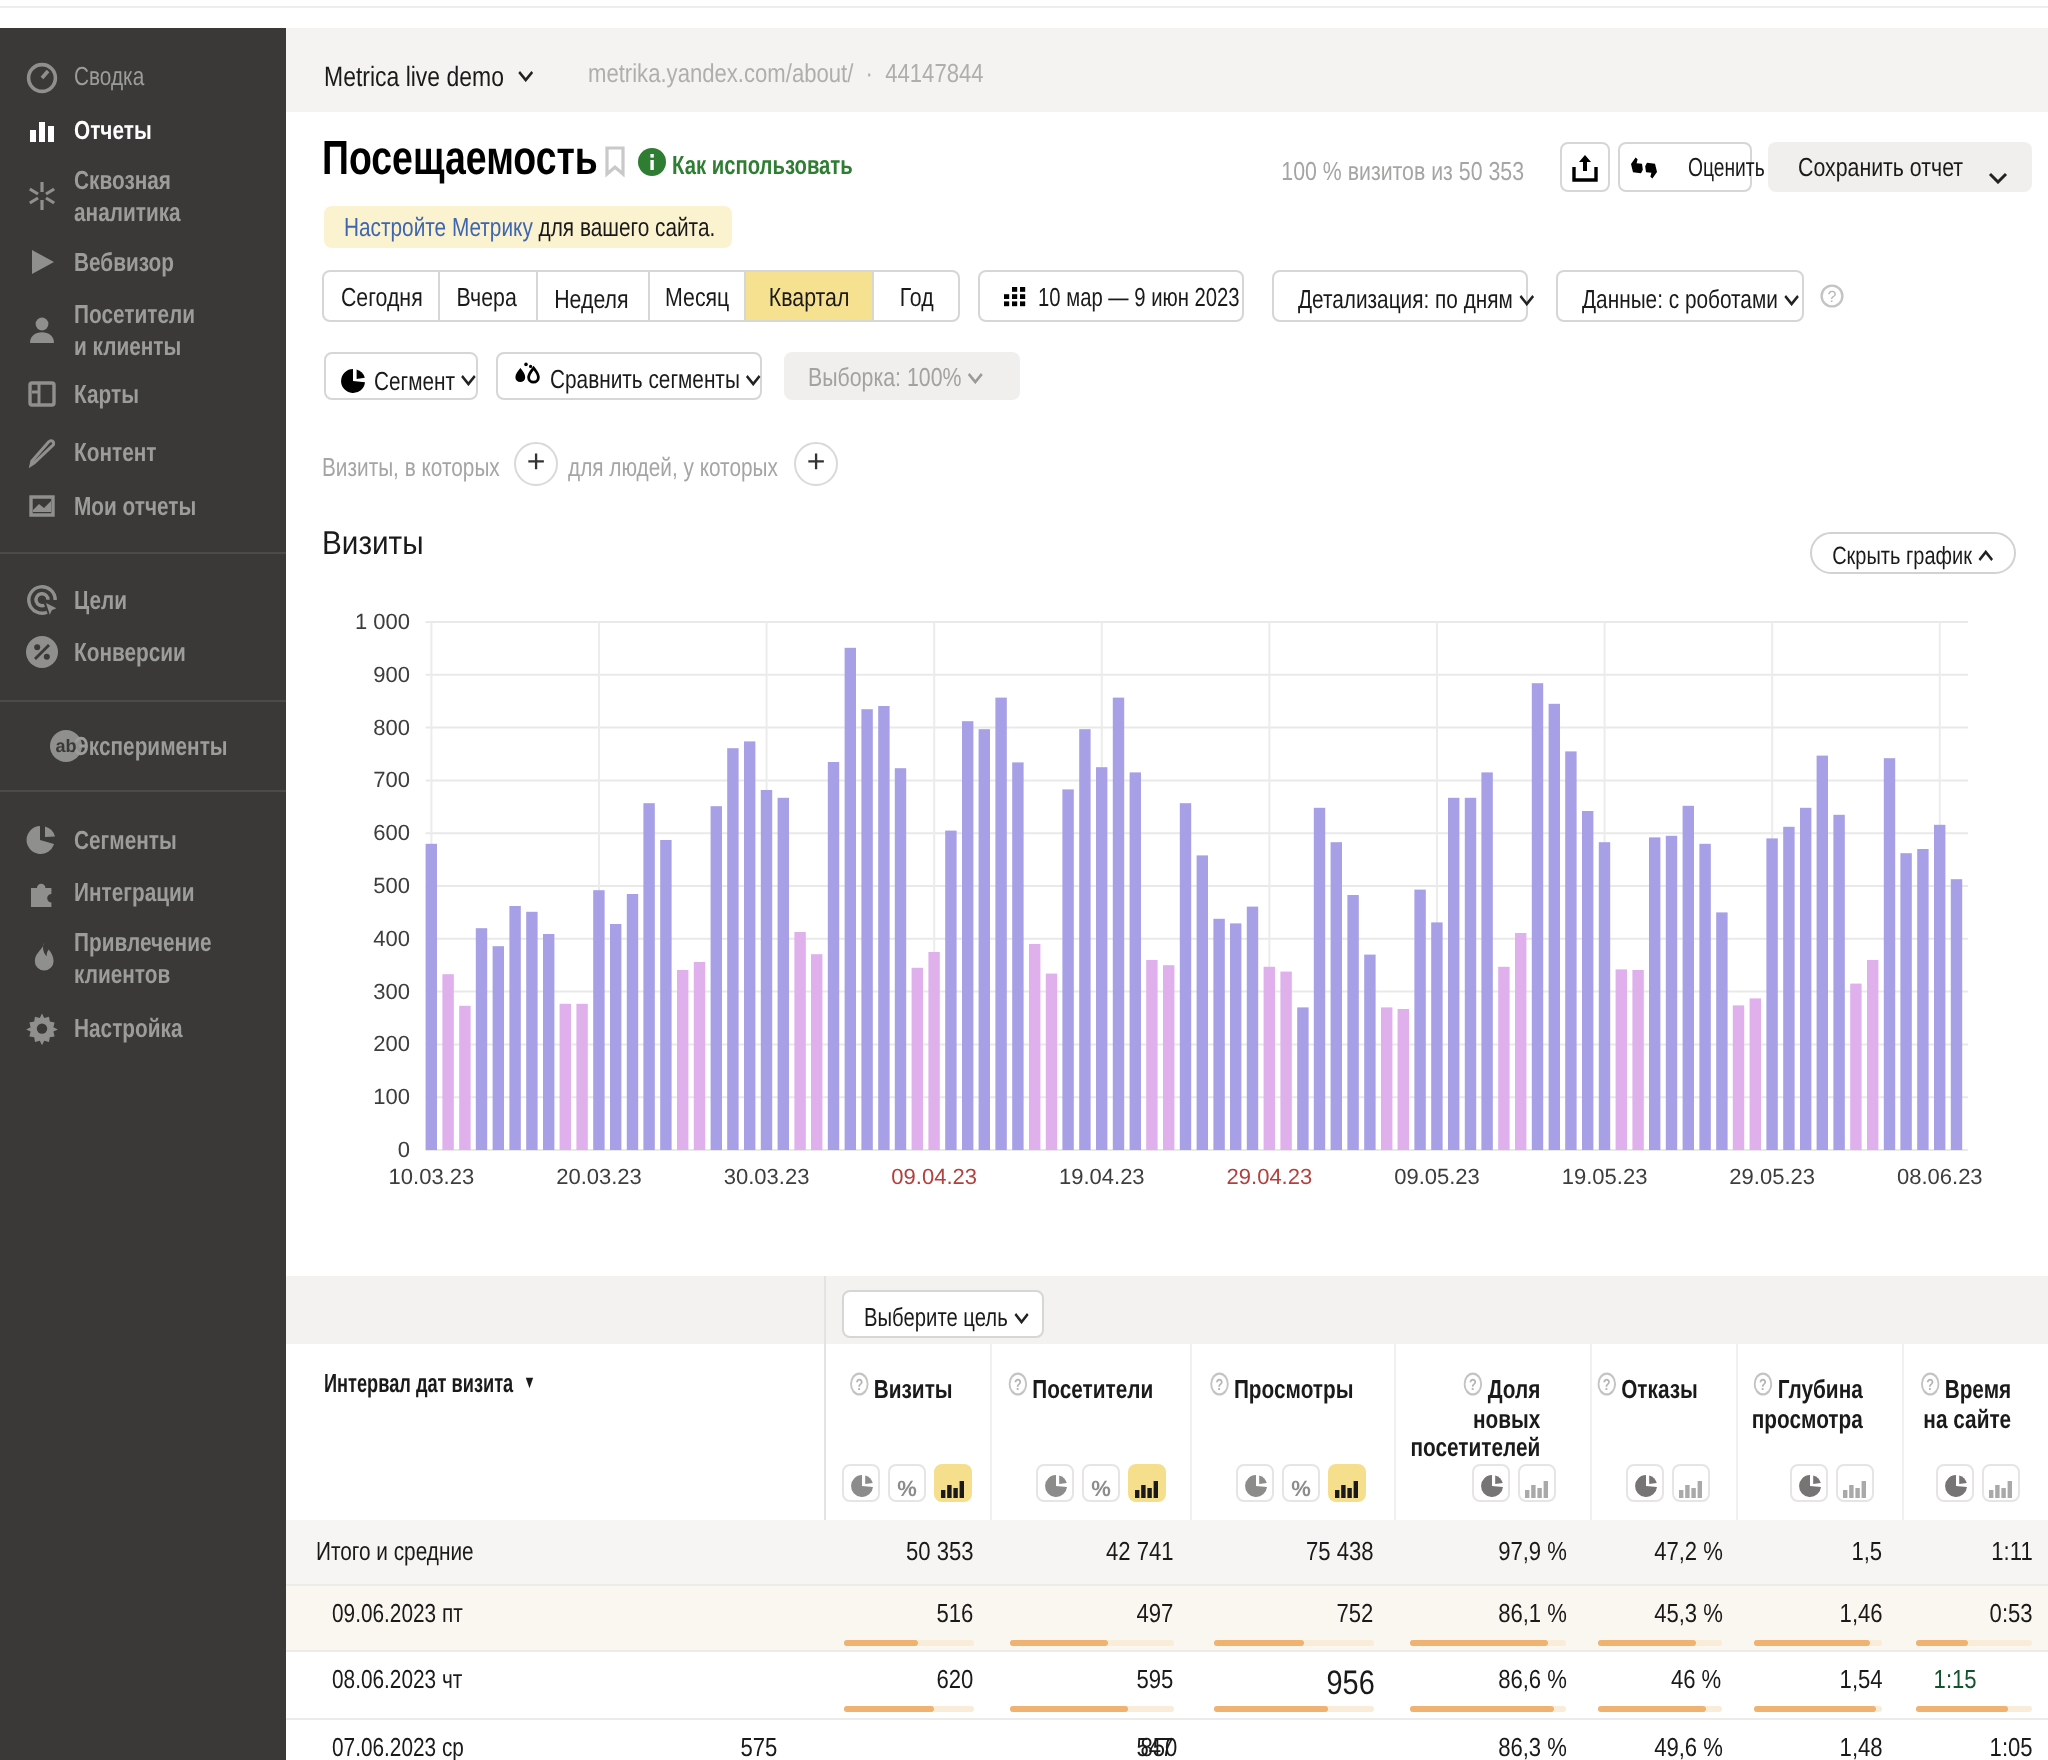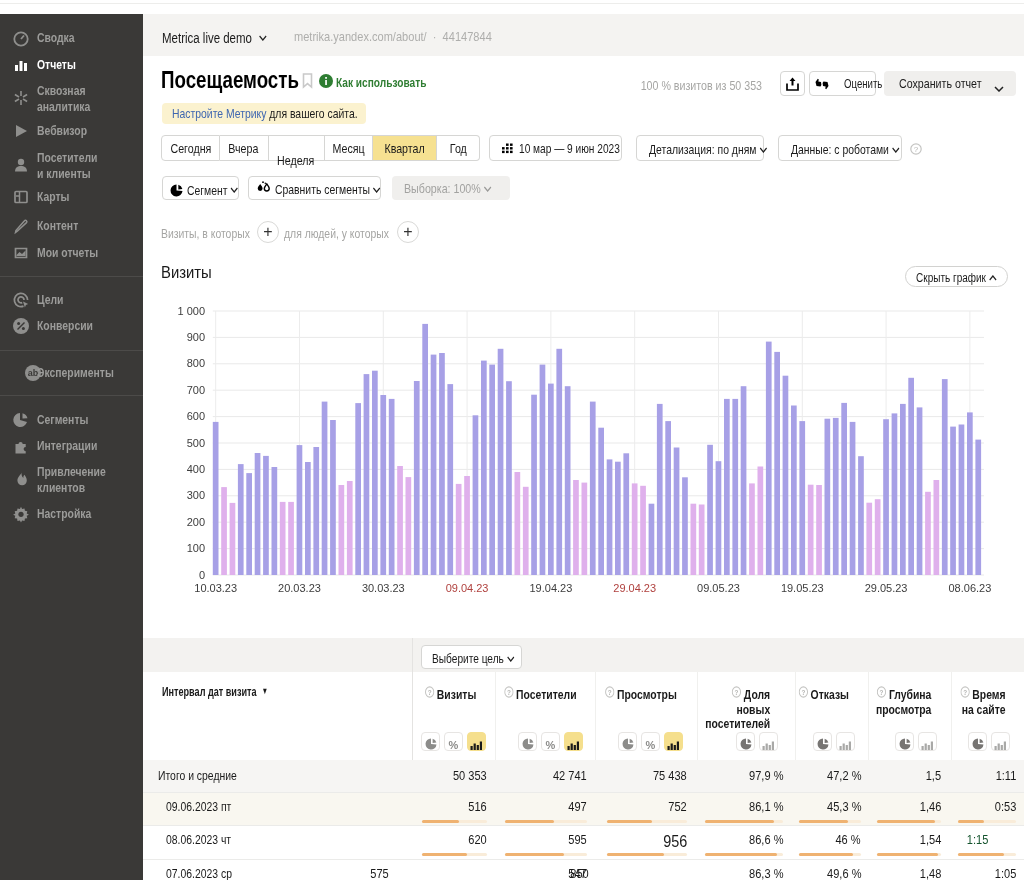--- a/index.html
+++ b/index.html
@@ -4,21 +4,21 @@
   html,body { margin:0; padding:0; width:1024px; height:880px; overflow:hidden;
                font-family:"Liberation Sans", sans-serif; background:#fff; }
 </style></head>
 <body>
 <div style="position:absolute;left:0;top:3px;width:1024px;height:1px;background:#ededeb"></div>
 <div style="position:absolute;left:0;top:14px;width:143px;height:866px;background:#3a3937">
     <div style="position:absolute;left:12px;top:15px;width:18px;height:18px"><svg width="18" height="18" viewBox="0 0 18 18" style="">
         <circle cx="9" cy="10" r="6.7" fill="none" stroke="#8f8f8d" stroke-width="1.8"></circle>
         <path d="M9 10 L12 6.5" stroke="#8f8f8d" stroke-width="1.8" fill="none"></path>
       </svg></div>
-    <div style="position:absolute;left:37px;top:24px;transform:translateY(-50%);font-size:13px;font-weight:bold;color:#9c9c9a;line-height:15.5px"><span style="display:inline-block;white-space:nowrap;transform:scaleX(0.8);transform-origin:0 50%;">Сводка</span></div>
+    <div style="position:absolute;left:37px;top:24px;transform:translateY(-50%);font-size:13px;font-weight:normal;color:#9c9c9a;line-height:15.5px"><span style="display:inline-block;white-space:nowrap;transform:scaleX(0.8);transform-origin:0 50%;">Сводка</span></div>
     <div style="position:absolute;left:12px;top:42px;width:18px;height:18px"><svg width="18" height="18" viewBox="0 0 18 18" style="">
         <rect x="3" y="9" width="3" height="6" fill="#fff"></rect>
         <rect x="7.5" y="5" width="3" height="10" fill="#fff"></rect>
         <rect x="12" y="7" width="3" height="8" fill="#fff"></rect>
       </svg></div>
     <div style="position:absolute;left:37px;top:51px;transform:translateY(-50%);font-size:13px;font-weight:bold;color:#ffffff;line-height:15.5px"><span style="display:inline-block;white-space:nowrap;transform:scaleX(0.8);transform-origin:0 50%;">Отчеты</span></div>
     <div style="position:absolute;left:12px;top:75px;width:18px;height:18px"><svg width="18" height="18" viewBox="0 0 18 18" style="">
         <g stroke="#8f8f8d" stroke-width="1.6" fill="none">
           <path d="M9 2 v5"></path>
           <path d="M9 11 v5"></path>
@@ -118,21 +118,21 @@
 <div style="position:absolute;height:25px;border:1px solid #d6d6d4;border-radius:4px;background:#fff;box-sizing:border-box;white-space:nowrap;left:809px;top:71px;width:67px;font-size:13px;color:#1a1a1a;padding:4px 0 0 4px"><svg width="16" height="14" viewBox="0 0 16 14" style="">
       <path d="M1.5 5 l2.3-3.2 1 .8 -.5 2 2.7.3 .4 3 -.9 1.7 -4-.5 Z" fill="#000"></path>
       <path d="M14.5 9 l-2.3 3.2 -1-.8 .5-2 -2.7-.3 -.4-3 .9-1.7 4 .5 Z" fill="#000"></path>
     </svg><span style="vertical-align:2.5px;margin-left:14px"><span style="display:inline-block;white-space:nowrap;transform:scaleX(0.74);transform-origin:0 50%;">Оценить</span></span></div>
 <div style="position:absolute;left:884px;top:71px;width:132px;height:25px;background:#f0efed;border-radius:4px;box-sizing:border-box;font-size:13px;color:#1a1a1a;padding:5px 0 0 15px;white-space:nowrap"><span style="display:inline-block;white-space:nowrap;transform:scaleX(0.82);transform-origin:0 50%;">Сохранить отчет</span><span style="position:absolute;right:12px;top:9px"><svg width="10" height="6" viewBox="0 0 10 6" style="">
         <path d="M1 1 L5 5 L9 1" fill="none" stroke="#222" stroke-width="1.5"></path>
       </svg></span></div>
 <div style="position:absolute;left:162px;top:103px;width:204px;height:21px;background:#fbf2cf;border-radius:4px;font-size:13px;padding:3px 0 0 10px;box-sizing:border-box;white-space:nowrap"><span style="display:inline-block;white-space:nowrap;transform:scaleX(0.8);transform-origin:0 50%;"><span style="color:#3e66b0">Настройте Метрику</span> <span style="color:#1a1a1a">для вашего сайта.</span></span></div>
 <div style="position:absolute;left:161px;top:135px;width:59px;height:26px;border:1px solid #d6d6d4;border-radius:4px 0 0 4px;background:#fff;box-sizing:border-box;font-size:13px;color:#1a1a1a;text-align:center;padding-top:5px;white-space:nowrap"><span style="display:inline-block;white-space:nowrap;transform:scaleX(0.82);transform-origin:50% 50%;">Сегодня</span></div>
 <div style="position:absolute;left:220px;top:135px;width:48.6px;height:26px;border:1px solid #d6d6d4;border-left:none;background:#fff;box-sizing:border-box;font-size:13px;color:#1a1a1a;text-align:center;padding-top:5px;white-space:nowrap"><span style="display:inline-block;white-space:nowrap;transform:scaleX(0.82);transform-origin:50% 50%;">Вчера</span></div>
-<div style="position:absolute;left:268.6px;top:135px;width:56px;height:26px;border:1px solid #d6d6d4;border-left:none;background:#fff;box-sizing:border-box;font-size:13px;color:#1a1a1a;text-align:center;padding-top:17px;white-space:nowrap"><span style="display:inline-block;white-space:nowrap;transform:scaleX(0.82);transform-origin:50% 50%;">Неделя</span></div>
+<div style="position:absolute;left:268.6px;top:135px;width:56px;height:26px;border:1px solid #d6d6d4;border-left:none;background:#fff;box-sizing:border-box;font-size:13px;color:#1a1a1a;text-align:center;padding-top:6px;white-space:nowrap"><span style="display:inline-block;white-space:nowrap;transform:scaleX(0.82);transform-origin:50% 50%;">Неделя</span></div>
 <div style="position:absolute;left:324.6px;top:135px;width:48.4px;height:26px;border:1px solid #d6d6d4;border-left:none;background:#fff;box-sizing:border-box;font-size:13px;color:#1a1a1a;text-align:center;padding-top:5px;white-space:nowrap"><span style="display:inline-block;white-space:nowrap;transform:scaleX(0.82);transform-origin:50% 50%;">Месяц</span></div>
 <div style="position:absolute;left:373px;top:135px;width:64px;height:26px;border:1px solid #d6d6d4;border-left:none;background:#f6e191;box-sizing:border-box;font-size:13px;color:#1a1a1a;text-align:center;padding-top:5px;white-space:nowrap"><span style="display:inline-block;white-space:nowrap;transform:scaleX(0.82);transform-origin:50% 50%;">Квартал</span></div>
 <div style="position:absolute;left:437px;top:135px;width:43px;height:26px;border:1px solid #d6d6d4;border-left:none;border-radius:0 4px 4px 0;background:#fff;box-sizing:border-box;font-size:13px;color:#1a1a1a;text-align:center;padding-top:5px;white-space:nowrap"><span style="display:inline-block;white-space:nowrap;transform:scaleX(0.82);transform-origin:50% 50%;">Год</span></div>
 <div style="position:absolute;height:25px;border:1px solid #d6d6d4;border-radius:4px;background:#fff;box-sizing:border-box;white-space:nowrap;left:489px;top:135px;width:133px;height:26px;font-size:13px;color:#1a1a1a;padding:5px 0 0 11px"><svg width="14" height="13" viewBox="0 0 14 13" style="">
       <rect x="5" y="1.5" width="2.6" height="2.4" fill="#000"></rect>
       <rect x="9" y="1.5" width="2.6" height="2.4" fill="#000"></rect>
       <rect x="1" y="5.1" width="2.6" height="2.4" fill="#000"></rect>
       <rect x="5" y="5.1" width="2.6" height="2.4" fill="#000"></rect>
       <rect x="9" y="5.1" width="2.6" height="2.4" fill="#000"></rect>
       <rect x="1" y="8.7" width="2.6" height="2.4" fill="#000"></rect>

